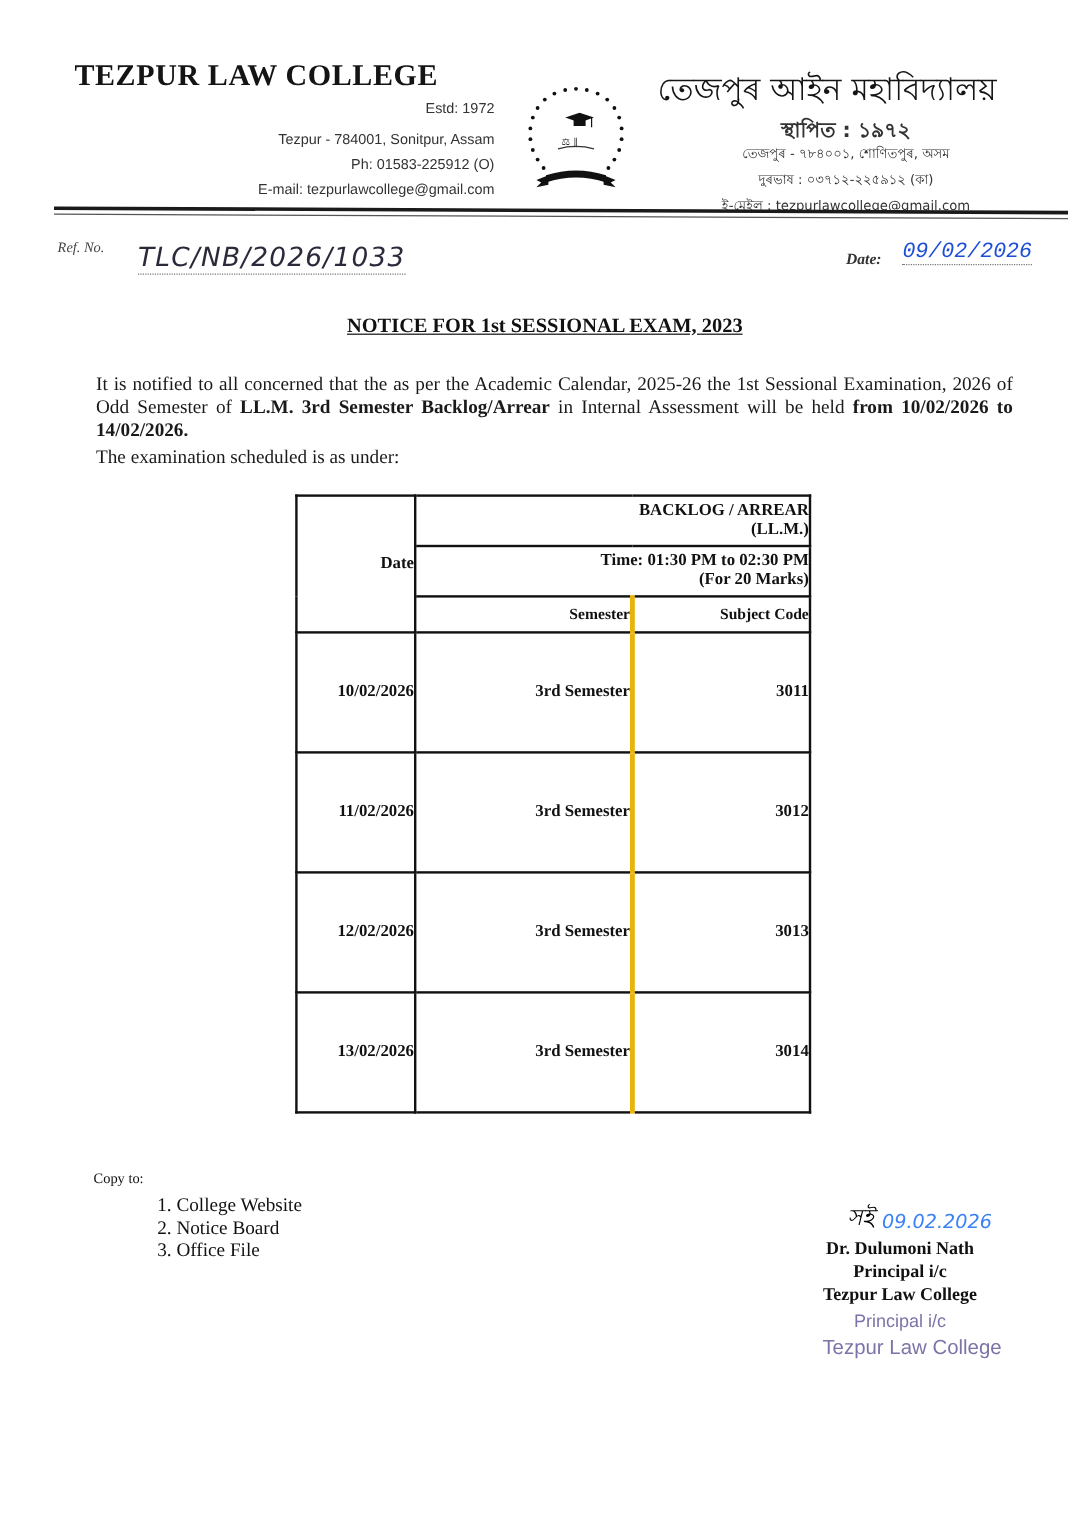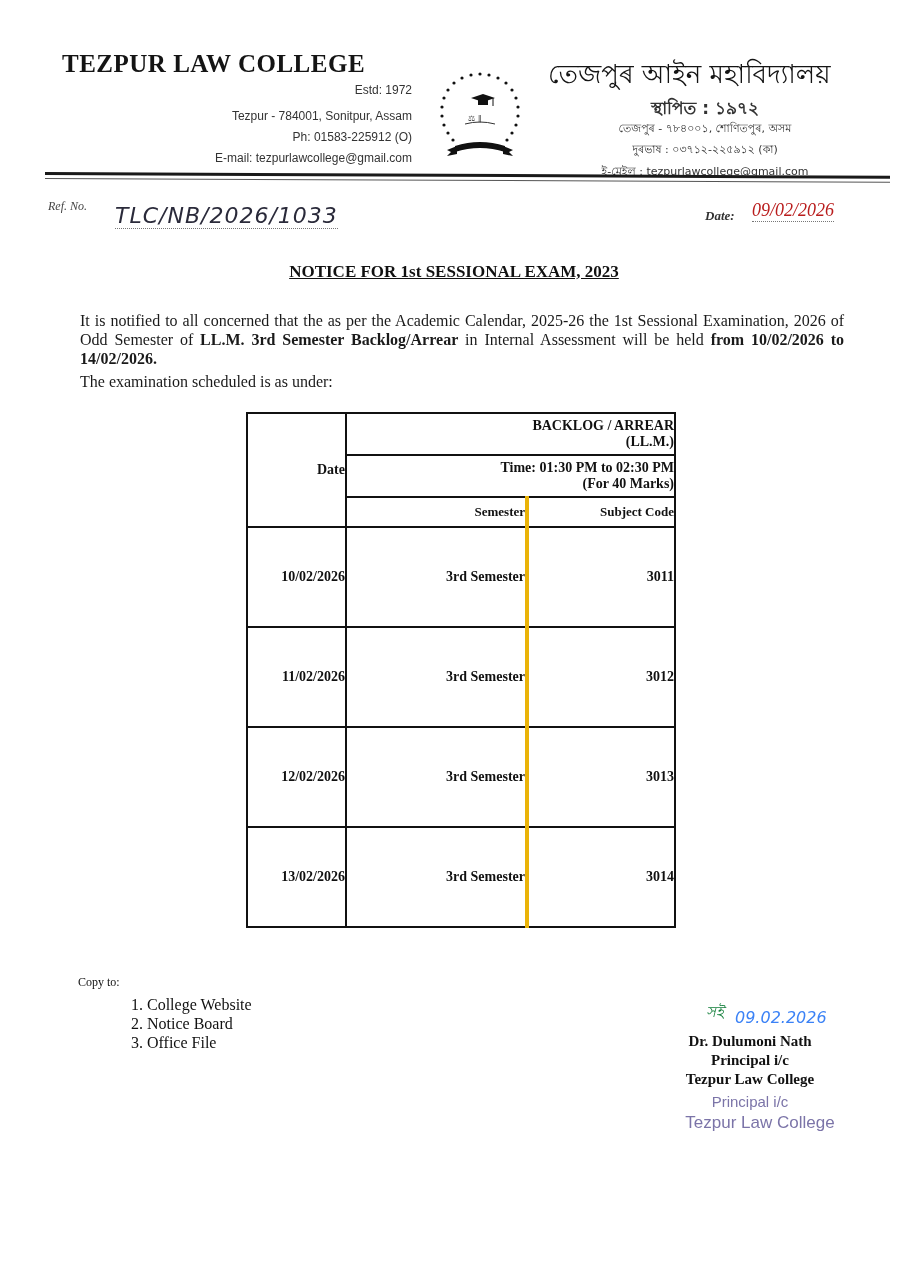--- a/index.html
+++ b/index.html
@@ -26,21 +26,21 @@
   #logo { left: 425px; top: 66px; width: 110px; height: 100px; }
 
   
   #header-rule { left: 45px; top: 172px; width: 845px; height: 3px; background: #1a1a1a; transform: rotate(0.25deg); transform-origin: left center; }
   #header-rule2 { left: 45px; top: 178px; width: 845px; height: 1px; background: #555; transform: rotate(0.25deg); transform-origin: left center; }
 
   
   #ref-label { left: 48px; top: 199px; font-size: 12px; font-style: italic; color: #444; }
   #ref-value { left: 115px; top: 190px; font-size: 22px; font-family: "DejaVu Sans", sans-serif; font-style: italic; color: #2a2a3a; letter-spacing: 1px; margin-top: 13px; }
   #date-label { left: 705px; top: 208px; font-size: 13px; font-style: italic; font-weight: bold; color: #333; }
-  #date-value { left: 752px; top: 200px; font-size: 18px; font-family: Liberation Serif, serif; font-style: italic; color: #b91c1c; }
+  #date-value { left: 752px; top: 200px; font-size: 18px; font-family: Liberation Mono, monospace; font-style: italic; color: #1d4ed8; }
   .dotted { border-bottom: 1px dotted #777; }
 
   
   #notice-title { left: 0; width: 908px; top: 262px; text-align: center; font-size: 17px; font-weight: bold; text-decoration: underline; }
 
   
   #notice-body { left: 80px; width: 764px; top: 311px; font-size: 16px; line-height: 19px; text-align: justify; color: #1a1a1a; }
   #notice-body b { font-weight: bold; }
   #schedule-line { left: 80px; top: 373px; font-size: 16px; color: #1a1a1a; }
 
@@ -53,21 +53,21 @@
   .h-sub { height: 28px; font-size: 13px; }
   .data-row td { height: 98px; font-size: 14px; }
   .col-date { width: 97px; }
   .col-sem { width: 178px; }
 
   
   #copy-to { left: 78px; top: 975px; font-size: 12px; }
   #copy-list { left: 131px; top: 995px; font-size: 16px; line-height: 19px; margin: 0; padding: 0; list-style: none; }
 
   
-  #signature { left: 706px; top: 1000px; font-family: "DejaVu Sans", sans-serif; font-style: italic; font-size: 15px; color: #15803d; }
+  #signature { left: 706px; top: 1000px; font-family: "DejaVu Sans", sans-serif; font-style: italic; font-size: 19px; color: #000000; }
   #sign-date { left: 735px; top: 1008px; font-family: "DejaVu Sans", sans-serif; font-style: italic; font-size: 16px; color: #3b82f6; text-align: center; }
   #signer-name { left: 640px; width: 220px; top: 1033px; text-align: center; font-size: 15px; font-weight: bold; }
   #signer-title { left: 640px; width: 220px; top: 1052px; text-align: center; font-size: 15px; font-weight: bold; }
   #signer-org { left: 640px; width: 220px; top: 1071px; text-align: center; font-size: 15px; font-weight: bold; }
   #stamp-line1 { left: 640px; width: 220px; top: 1093px; text-align: center; font-family: "Liberation Sans", sans-serif; font-size: 15px; color: #7b74a8; }
   #stamp-line2 { left: 630px; width: 260px; top: 1113px; text-align: center; font-family: "Liberation Sans", sans-serif; font-size: 17px; color: #7b74a8; }
 </style>
 </head>
 <body>
 
@@ -137,21 +137,21 @@
       <tr>
     <td class="col-date" rowspan="3">Date</td>
     <td class="h-backlog" colspan="2">
       <div>BACKLOG / ARREAR</div>
       <div>(LL.M.)</div>
     </td>
   </tr>
   <tr>
     <td class="h-time" colspan="2">
       <div>Time: 01:30 PM to 02:30 PM</div>
-      <div>(For 40 Marks)</div>
+      <div>(For 20 Marks)</div>
     </td>
   </tr>
   <tr>
     <td class="h-sub col-sem">Semester</td>
     <td class="h-sub thin-l">Subject Code</td>
   </tr>
   <tr class="data-row">
     <td>10/02/2026</td>
     <td>3rd Semester</td>
     <td class="thin-l">3011</td>

